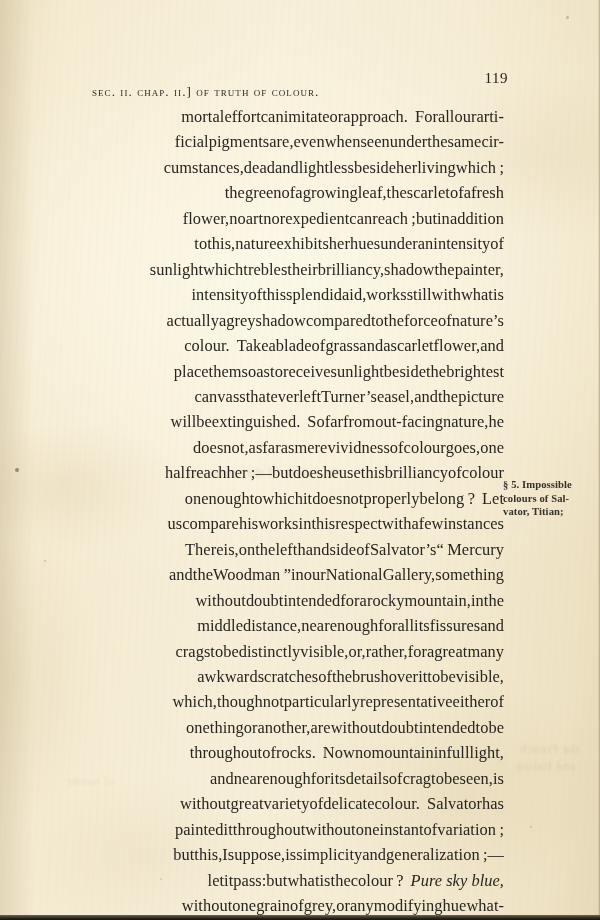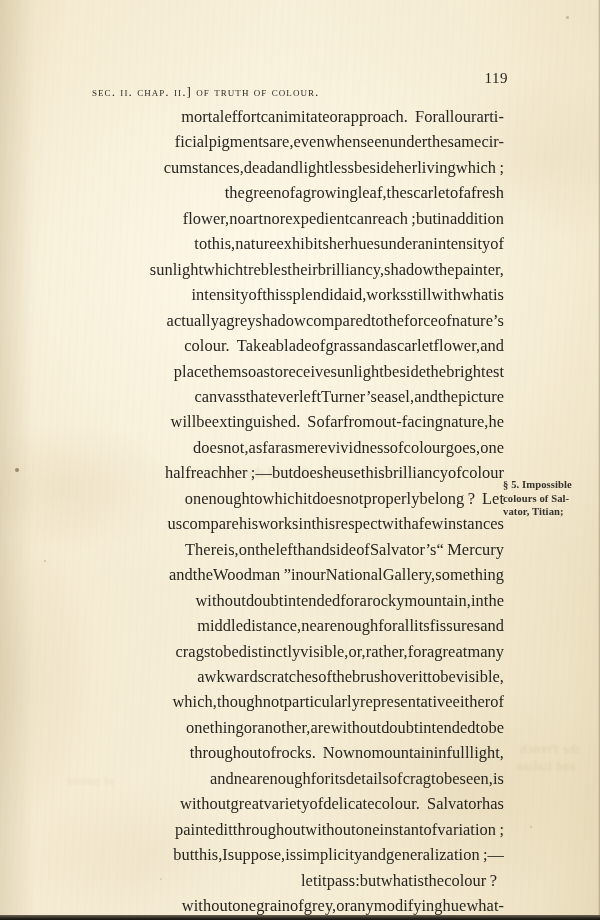--- a/index.html
+++ b/index.html
@@ -572,20 +572,21 @@
       <span class="ln j">
           <span>let</span>
           <span>it</span>
           <span>pass:</span>
           <span>but</span>
           <span>what</span>
           <span>is</span>
           <span>the</span>
           <span>colour ?</span>
           <span class="wide"></span>
+          <em class="it">Pure sky blue,</em>
         </span>
       <span class="ln j">
           <span>without</span>
           <span>one</span>
           <span>grain</span>
           <span>of</span>
           <span>grey,</span>
           <span>or</span>
           <span>any</span>
           <span>modifying</span>

